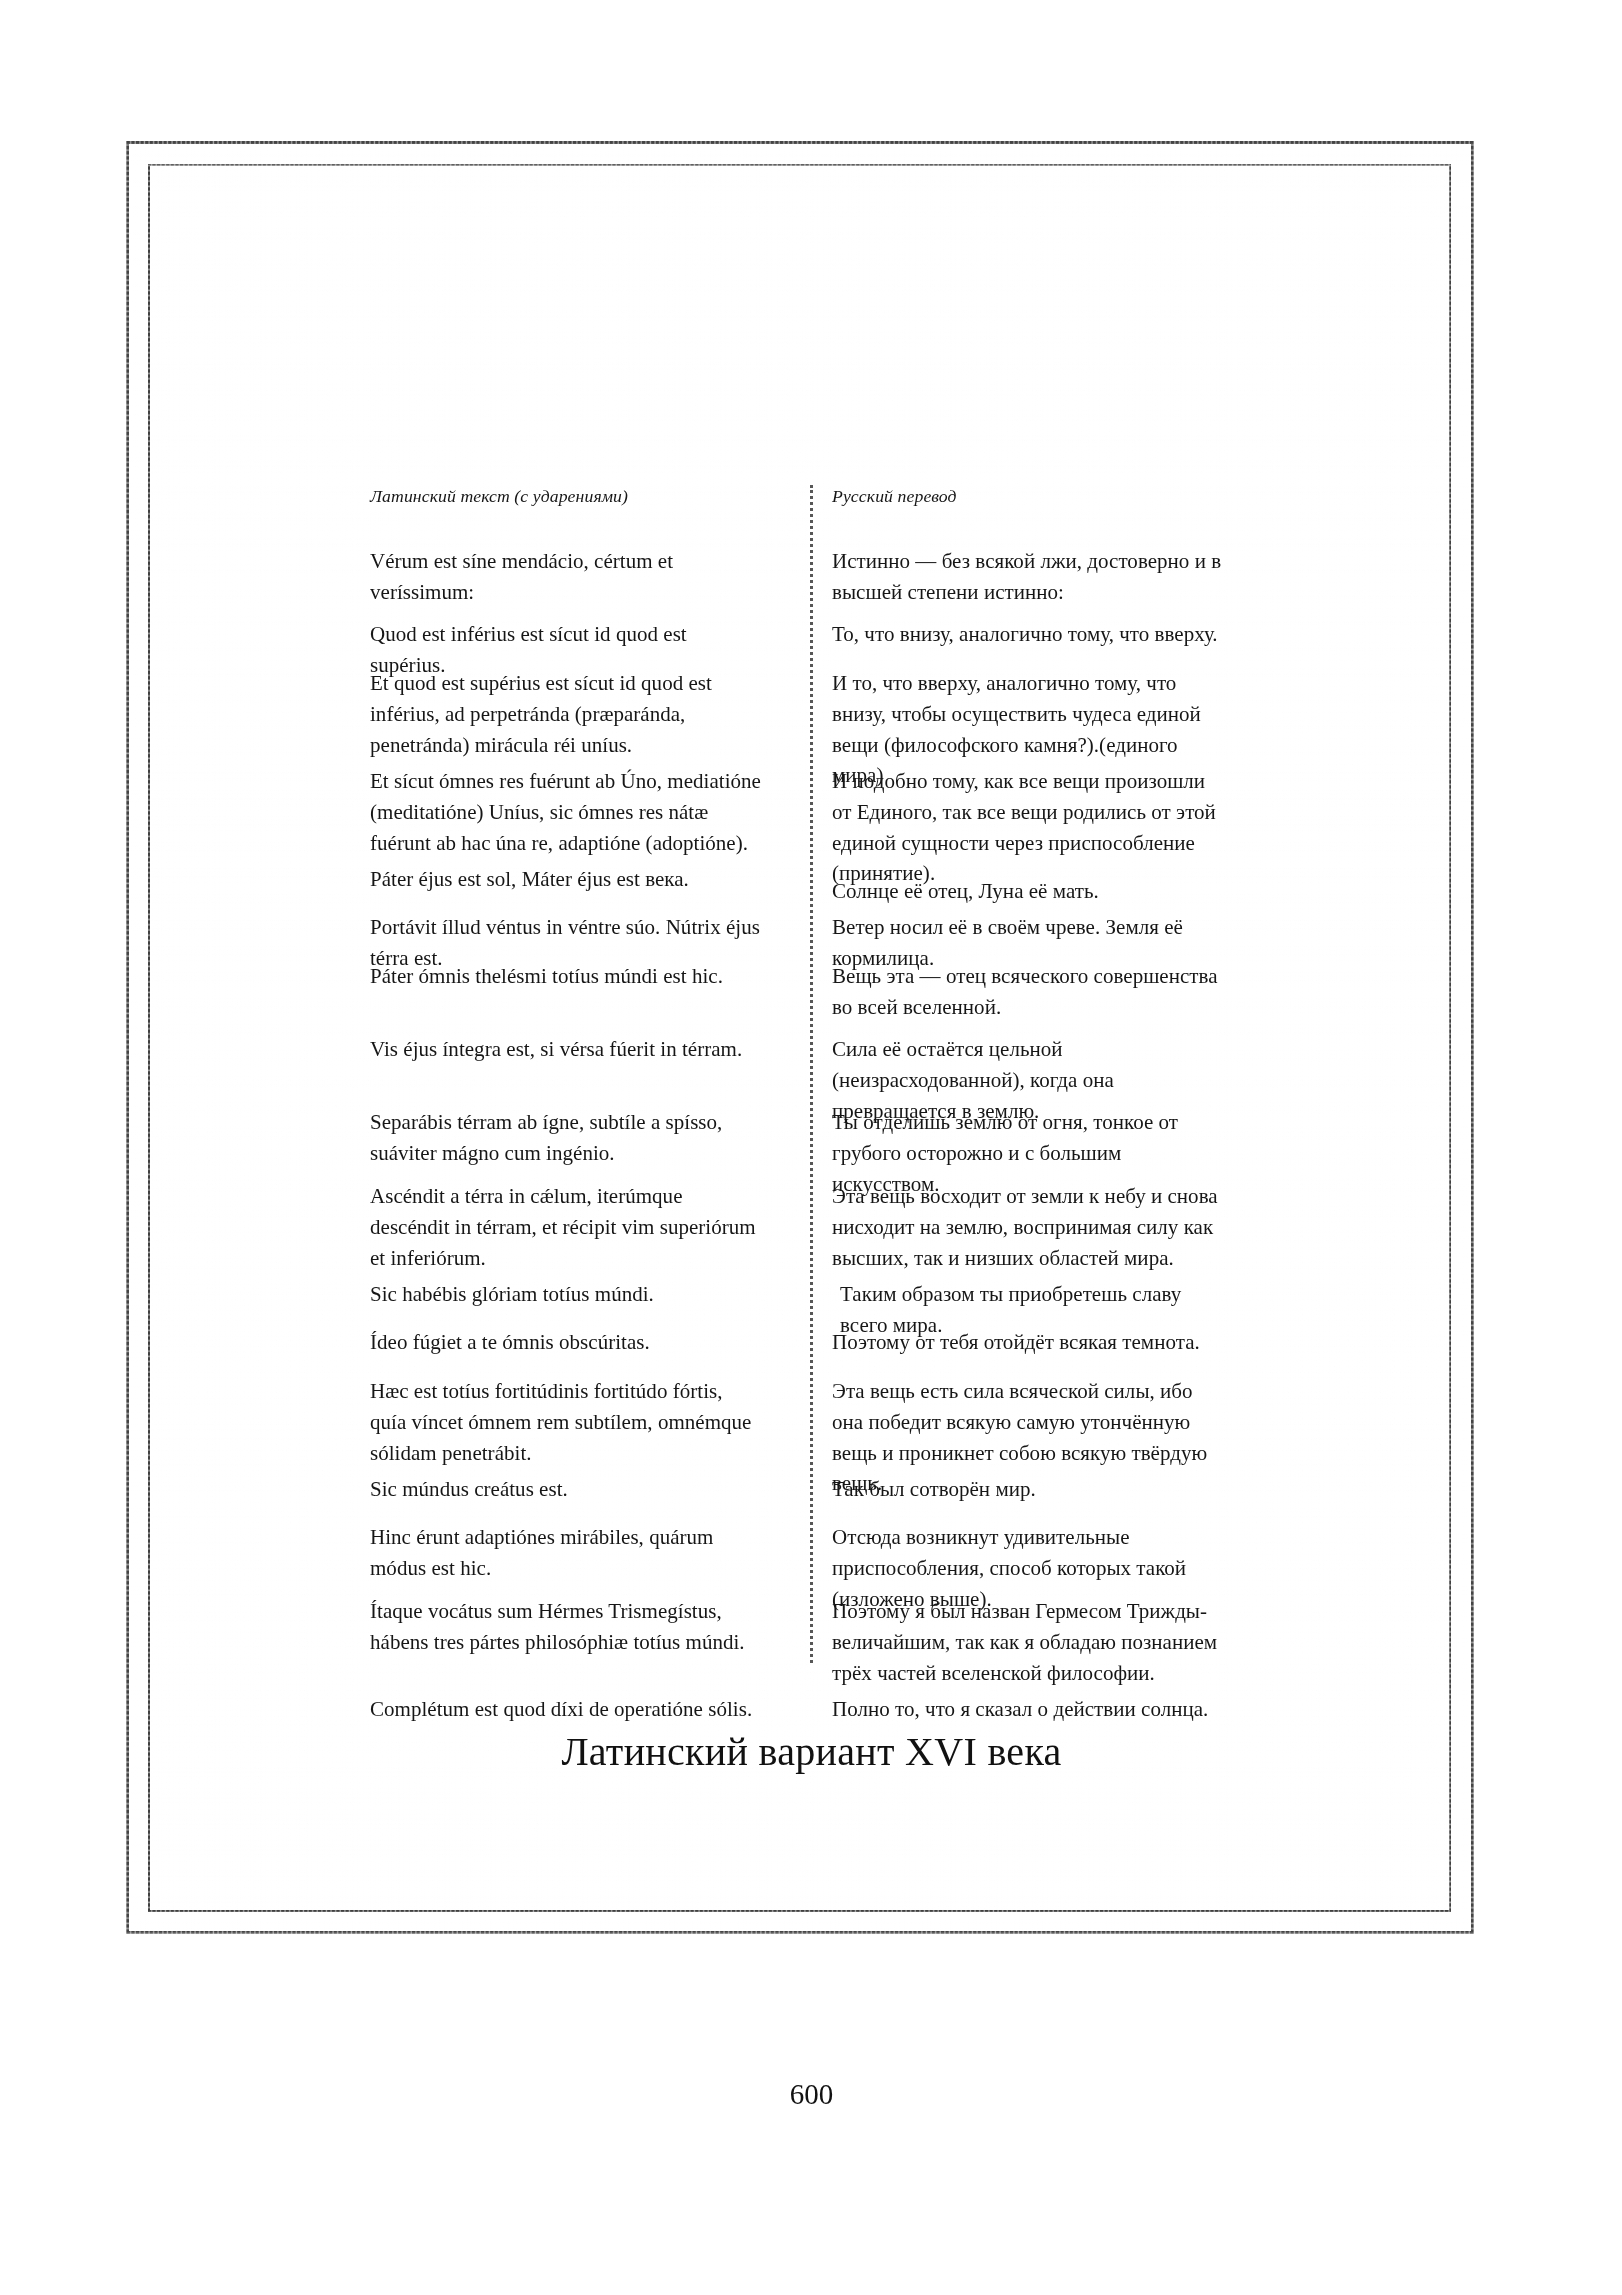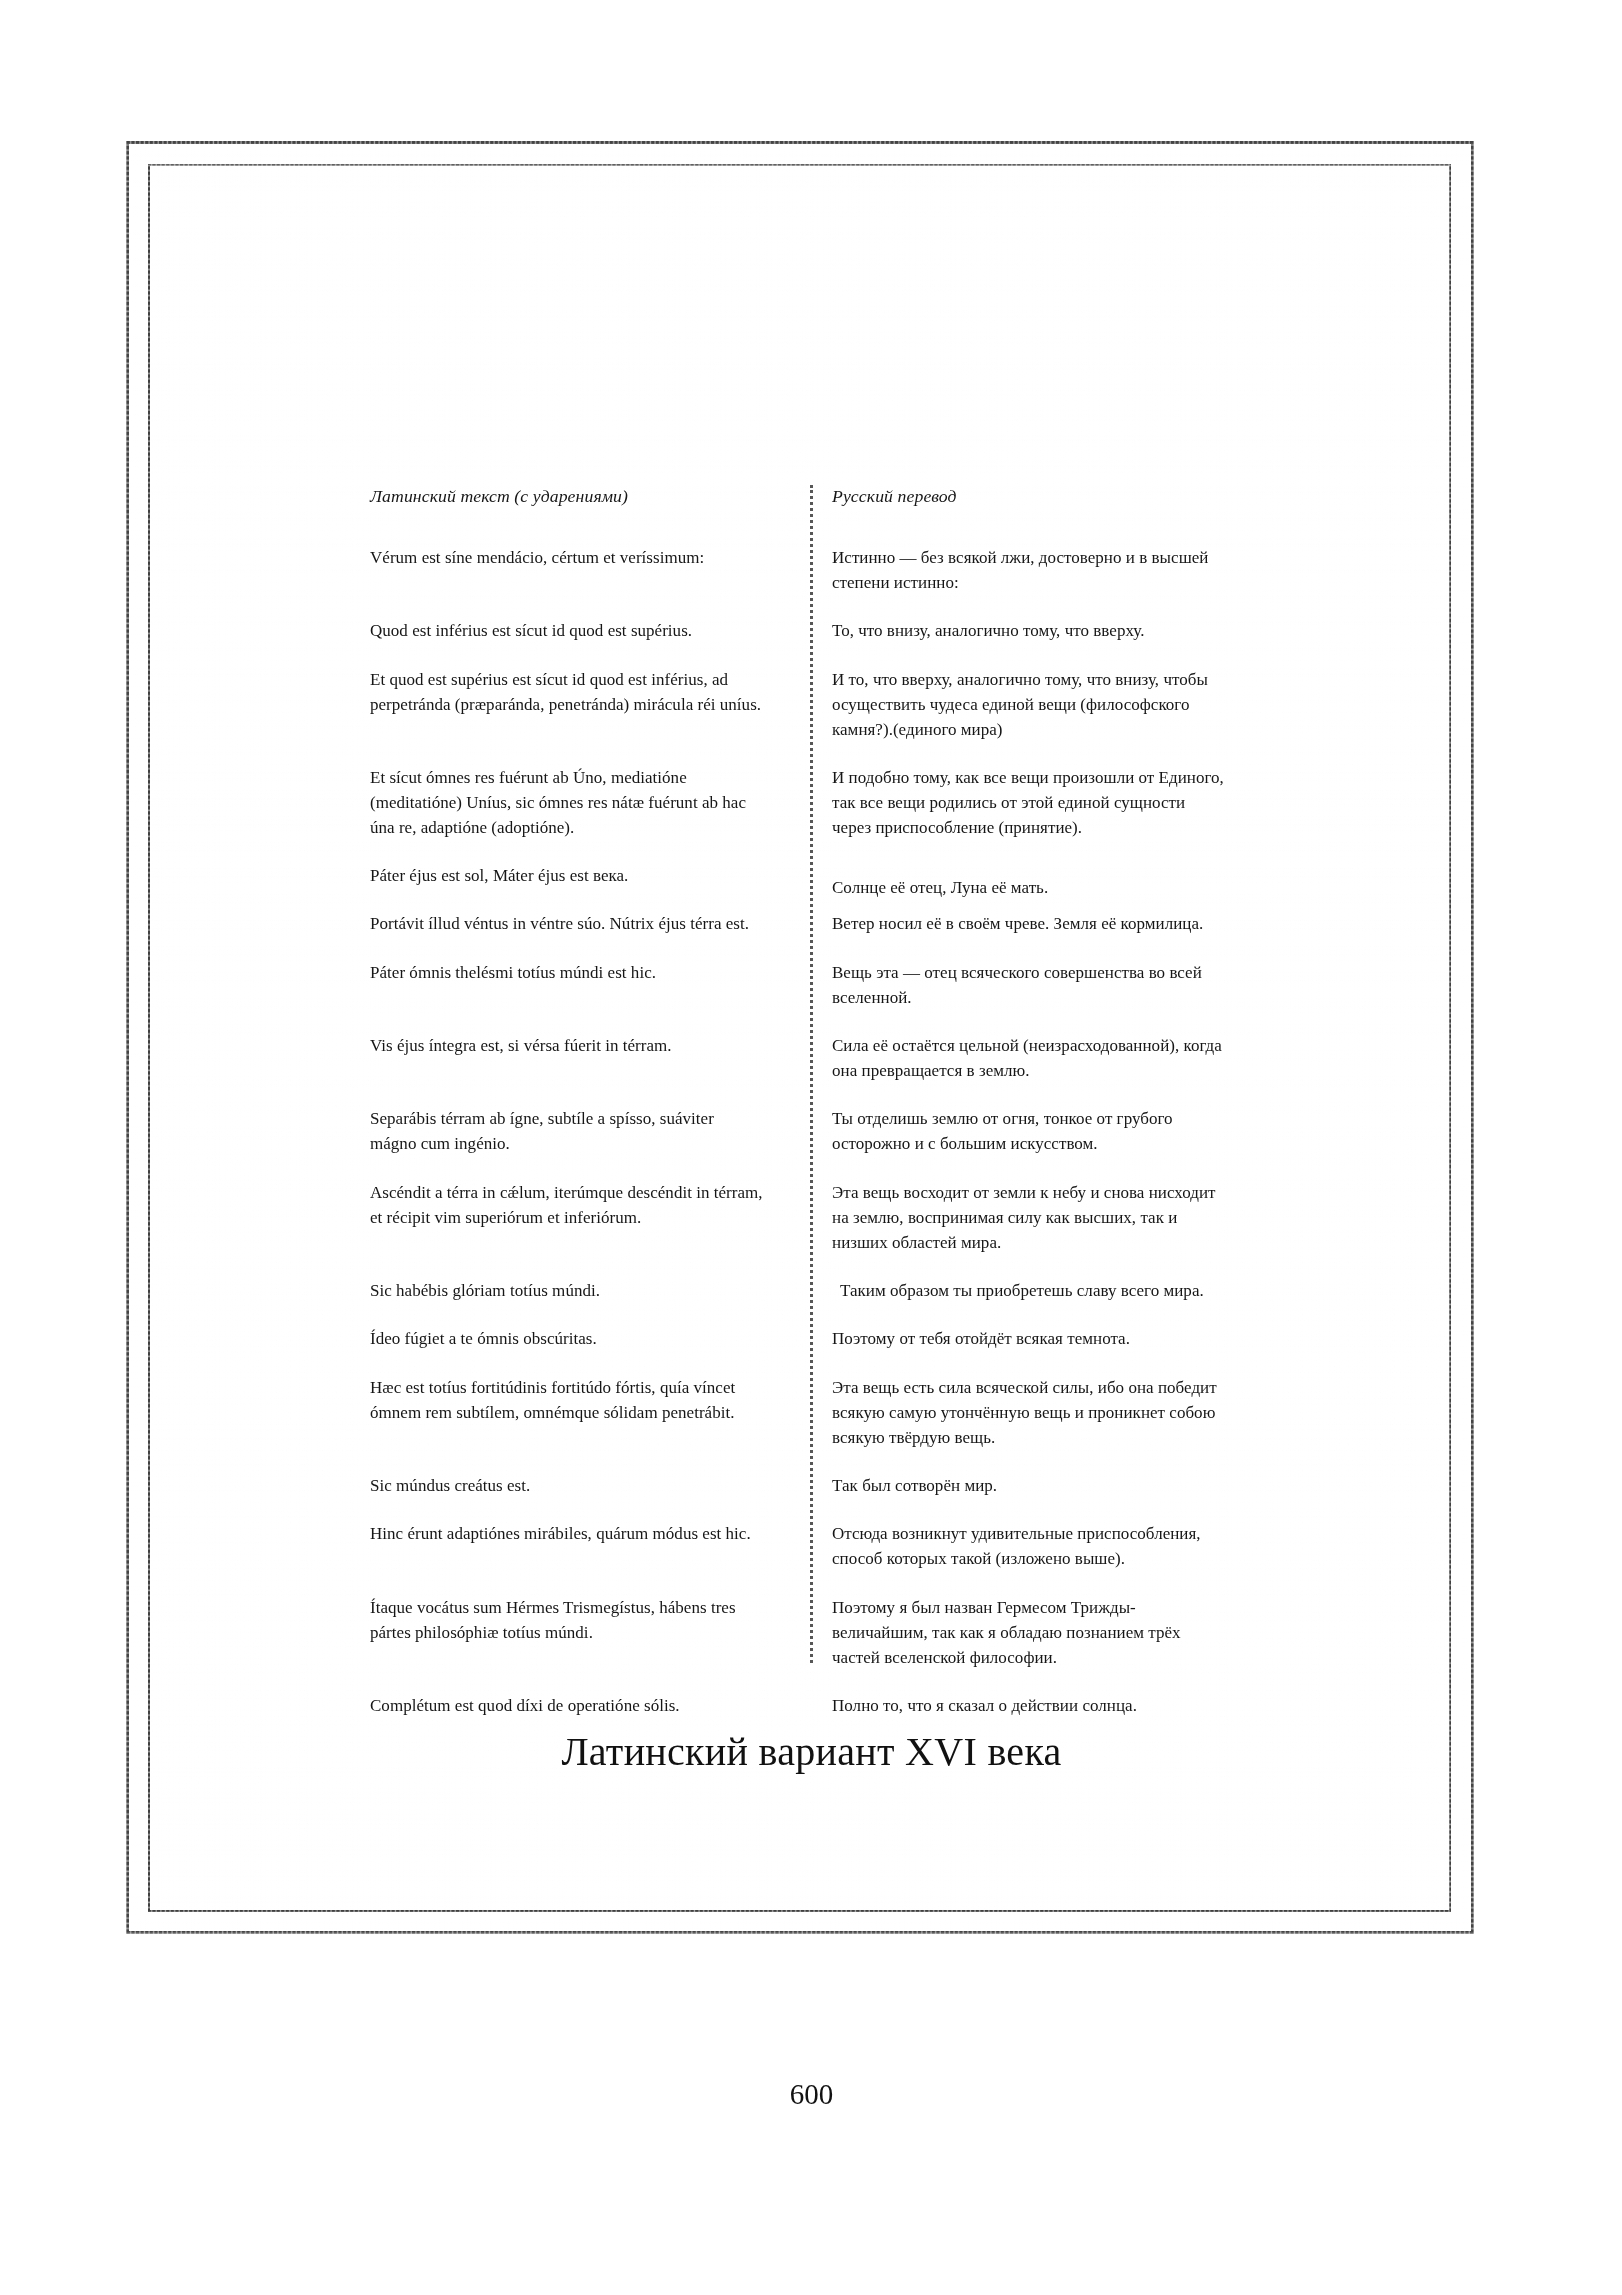--- a/index.html
+++ b/index.html
@@ -90,21 +90,21 @@
   .col-head {
     font-style: italic;
     font-size: 17.7px;
     line-height: 1.35;
     margin: 0 0 37px 0;
     color: #161616;
     letter-spacing: 0.1px;
   }
 
   .verse {
-    font-size: 17px;
+    font-size: 21px;
     line-height: 1.47;
     margin: 0;
     color: #161616;
     letter-spacing: 0.03px;
   }
 
   
   .caption {
     position: absolute;
     left: 0;

